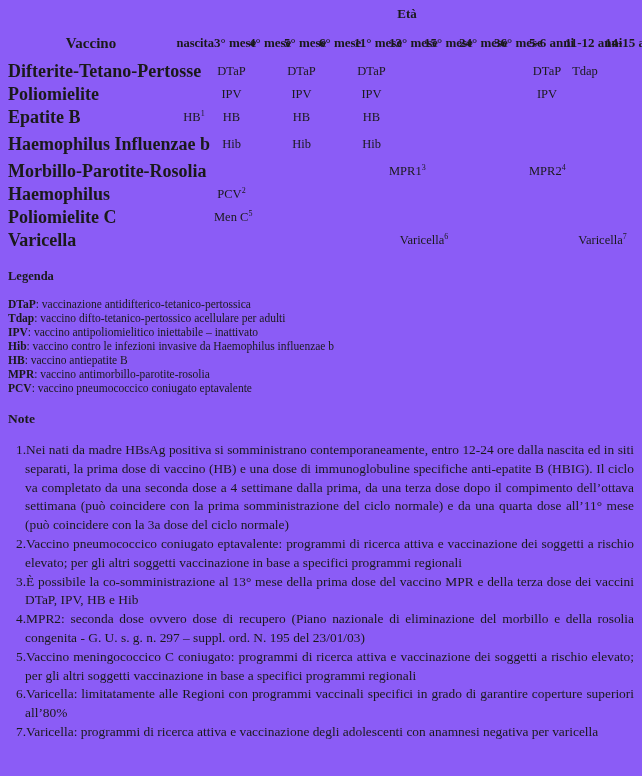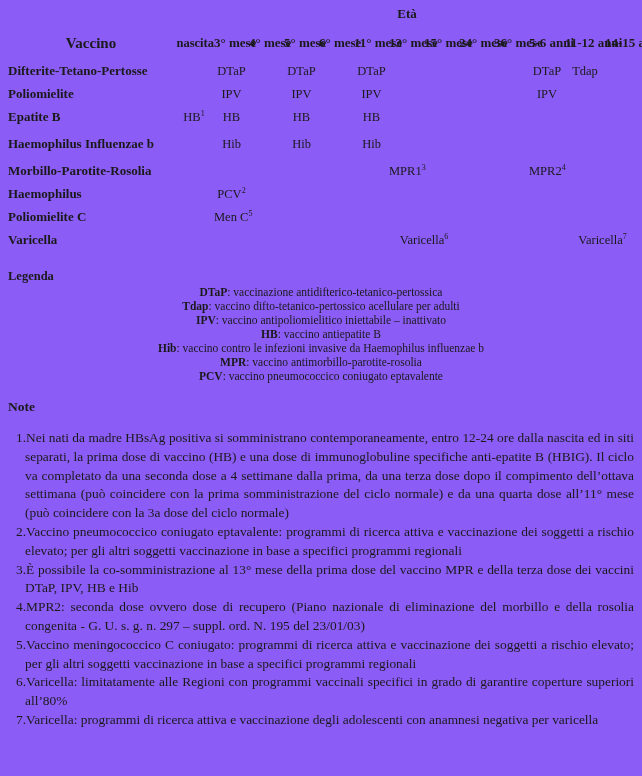--- a/index.html
+++ b/index.html
@@ -24,29 +24,29 @@
   tr.eta-row   { height:20px; }
   th.eta-h     { font-weight:bold; font-size:13px; text-align:center; vertical-align:top; }
   tr.col-head  { height:34px; }
   th.vaccine-h { font-weight:bold; font-size:15px; text-align:center; vertical-align:middle; }
   th.nascita-h { font-weight:bold; font-size:12.5px; text-align:right; vertical-align:middle; padding-top:6px; }
   th.age-h     { font-weight:bold; font-size:13px; text-align:center; vertical-align:middle;
                  line-height:14px; white-space:pre-line; }
 
   tbody tr      { height:23px; }
   tbody tr.tall { height:31px;font-family:Liberation Serif, serif; }
-  th.row-label  { font-weight:bold; font-size:13px; text-align:left; vertical-align:middle;
+  th.row-label  { font-weight:bold; font-size:18px; text-align:left; vertical-align:middle;
                   line-height:14.5px; white-space:pre-line; }
   td.val        { font-size:12.5px; text-align:center; vertical-align:middle; }
   sup { font-size:8px; line-height:0; }
 
   
   .legend { margin-top:17px; }
-  .legend-title { font-weight:bold; font-size:12.5px; line-height:15px; margin-bottom:1px; }
-  .legend-item  { font-size:11.5px; line-height:14px;text-align:center; }
+  .legend-title { font-weight:bold; font-size:12.5px; line-height:15px; margin-bottom:13px; }
+  .legend-item  { font-size:11.5px; line-height:14px; }
   .legend-term  { font-weight:bold; }
 
   
   .notes { margin-top:14px; }
   .notes-title { font-weight:bold; font-size:13.5px; line-height:19px; margin-bottom:13px; }
   .note-item { font-size:13.4px; line-height:18.8px; text-align:justify;
                padding-left:17px; text-indent:-9px; }
   .note-num  { }
   .note-text { }
 </style>
@@ -236,22 +236,22 @@
         </tr>
       </tbody>
   </table>
 
   <section class="legend">
     <div class="legend-title">Legenda</div>
     <div id="legend-items">
         <div class="legend-item"><span class="legend-term">DTaP</span><span class="legend-def">: vaccinazione antidifterico-tetanico-pertossica</span></div>
         <div class="legend-item"><span class="legend-term">Tdap</span><span class="legend-def">: vaccino difto-tetanico-pertossico acellulare per adulti</span></div>
         <div class="legend-item"><span class="legend-term">IPV</span><span class="legend-def">: vaccino antipoliomielitico iniettabile – inattivato</span></div>
+        <div class="legend-item"><span class="legend-term">Hib</span><span class="legend-def">: vaccino contro le infezioni invasive da Haemophilus influenzae b</span></div>
         <div class="legend-item"><span class="legend-term">HB</span><span class="legend-def">: vaccino antiepatite B</span></div>
-        <div class="legend-item"><span class="legend-term">Hib</span><span class="legend-def">: vaccino contro le infezioni invasive da Haemophilus influenzae b</span></div>
         <div class="legend-item"><span class="legend-term">MPR</span><span class="legend-def">: vaccino antimorbillo-parotite-rosolia</span></div>
         <div class="legend-item"><span class="legend-term">PCV</span><span class="legend-def">: vaccino pneumococcico coniugato eptavalente</span></div>
       </div>
   </section>
 
   <section class="notes">
     <div class="notes-title">Note</div>
     <div id="note-items">
         <div class="note-item"><span class="note-num">1.</span><span class="note-text">Nei nati da madre HBsAg positiva si somministrano contemporaneamente, entro 12-24 ore dalla nascita ed in siti separati, la prima dose di vaccino (HB) e una dose di immunoglobuline specifiche anti-epatite B (HBIG). Il ciclo va completato da una seconda dose a 4 settimane dalla prima, da una terza dose dopo il compimento dell’ottava settimana (può coincidere con la prima somministrazione del ciclo normale) e da una quarta dose all’11° mese (può coincidere con la 3a dose del ciclo normale)</span></div>
         <div class="note-item"><span class="note-num">2.</span><span class="note-text">Vaccino pneumococcico coniugato eptavalente: programmi di ricerca attiva e vaccinazione dei soggetti a rischio elevato; per gli altri soggetti vaccinazione in base a specifici programmi regionali</span></div>

